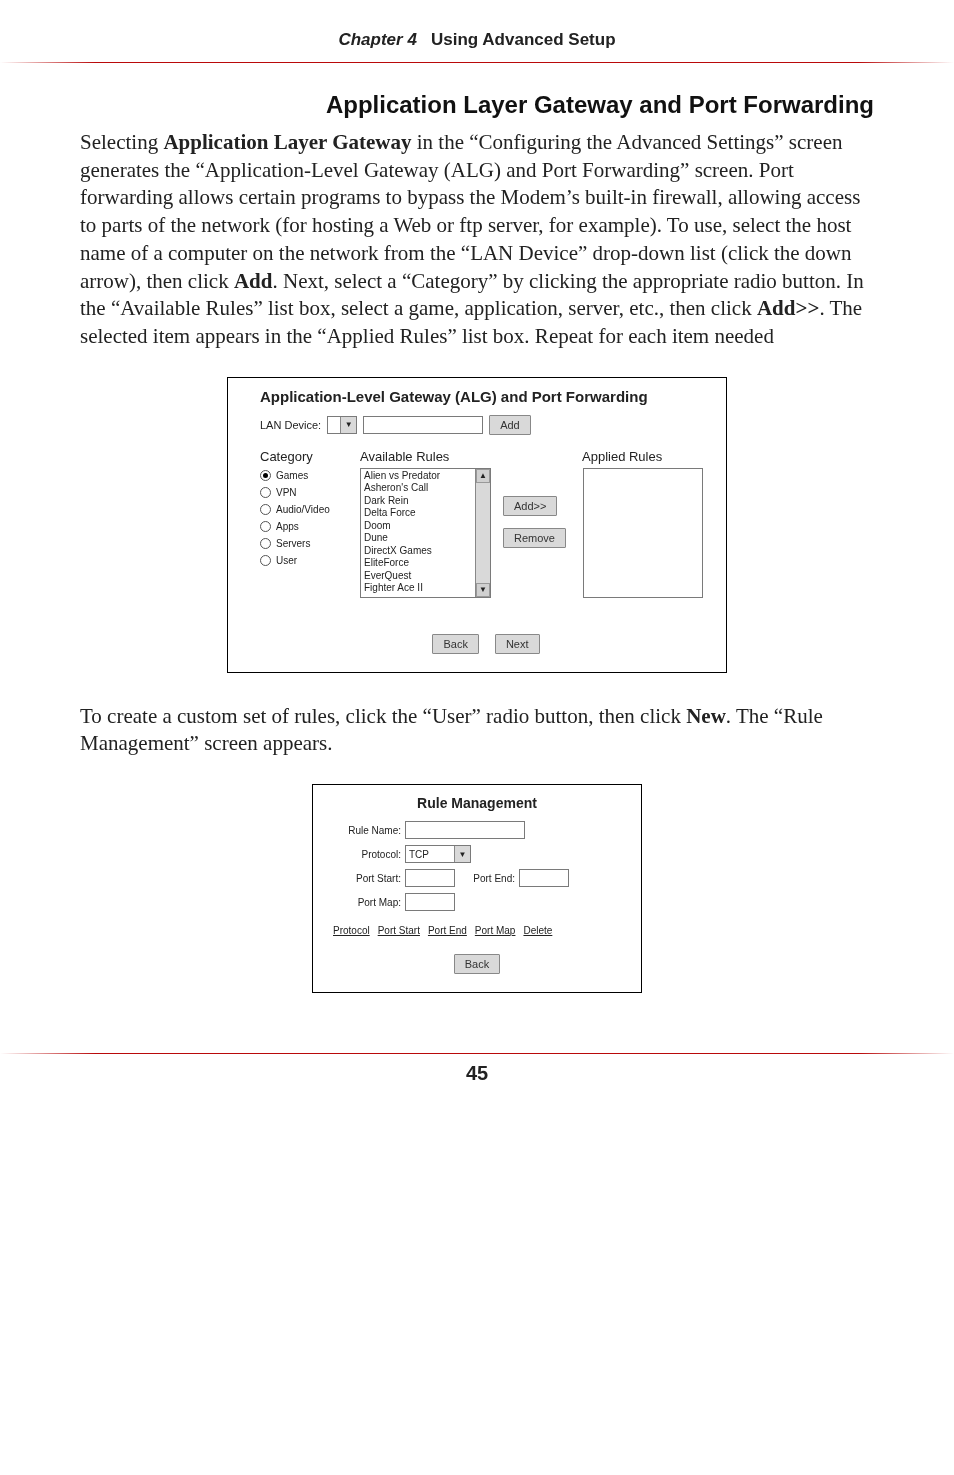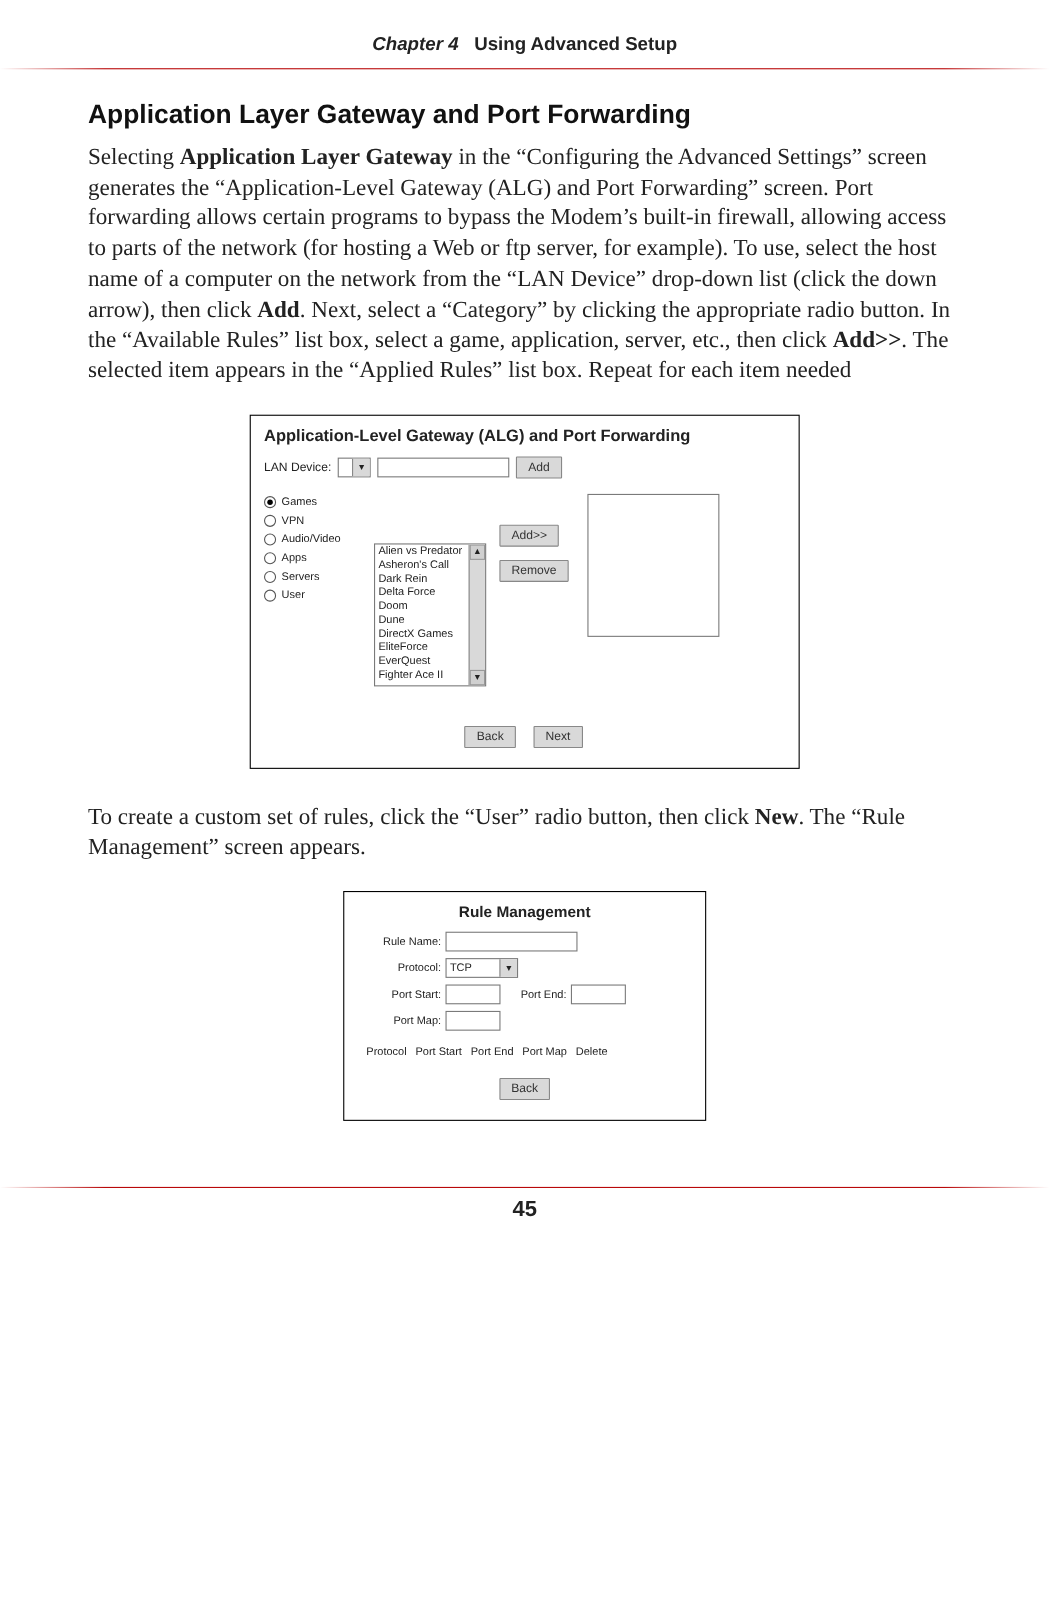--- a/index.html
+++ b/index.html
@@ -33,37 +33,38 @@
   .content {
     padding: 0 80px;
   }
   h2.section {
     font-family: Arial, Helvetica, sans-serif;
     font-weight: 700;
     font-size: 24px;
     margin-top: 14px;
     margin-bottom: 10px;
     color: #111;
+    text-align: right;
   }
   p.body {
     font-size: 21px;
     line-height: 1.32;
     color: #222;
     margin-bottom: 4px;
   }
   p.body .bold { font-weight: 700; font-family: "Times New Roman", Times, serif; }
   p.body .sc { font-variant: small-caps; }
 
   
   .figure {
     margin: 26px auto 30px auto;
     border: 1px solid #000;
     background: #fff;
   }
-  .fig1 { width: 500px; padding: 10px 14px 18px 12px; }
+  .fig1 { width: 500px; padding: 10px 14px 18px 32px; }
   .fig-title {
     font-family: Verdana, Arial, sans-serif;
     font-weight: 700;
     font-size: 15px;
     margin-bottom: 10px;
   }
   .fig-intro {
     font-family: Verdana, Arial, sans-serif;
     font-size: 10px;
     line-height: 1.35;
@@ -119,24 +120,23 @@
     display:flex; flex-direction:column; gap:6px;
     padding-top:2px;
   }
   .radio-row { display:flex; align-items:center; gap:5px; white-space:nowrap; }
   .radio-dot {
     width:11px; height:11px; border:1px solid #555; border-radius:50%;
     display:inline-flex; align-items:center; justify-content:center; flex:0 0 auto;
   }
   .radio-dot.sel::after { content:""; width:5px; height:5px; background:#000; border-radius:50%; }
   .listbox {
-    border:1px solid #7a7a7a; width:102px; height:130px; overflow:hidden;
+    border:1px solid #7a7a7a; width:131px; height:130px; overflow:hidden;
     font-family: Arial, sans-serif; font-size:10px; background:#fff;
     display:flex;
-    margin-top:45px;
   }
   .listbox-inner { flex:1; padding:1px 3px; display:flex; flex-direction:column; gap:0; }
   .listbox-item { line-height:1.25; white-space:nowrap; }
   .scrollbar { width:15px; background:#d9d9d9; border-left:1px solid #888;
     display:flex; flex-direction:column; justify-content:space-between; }
   .scroll-btn { height:14px; background:#d0d0d0; border:1px solid #999; font-size:8px;
     display:flex; align-items:center; justify-content:center; }
   .mid-buttons { width:80px; display:flex; flex-direction:column; gap:12px; align-items:flex-start; padding-top:28px; padding-left:6px; }
   .applied-box {
     border:1px solid #7a7a7a; width:120px; height:130px; background:#fff;
@@ -149,21 +149,21 @@
   .fig2 .fig-title { text-align:center; font-size:14px; margin-bottom:10px; }
   .form-rows { font-family: Verdana, Arial, sans-serif; font-size:10px;
     display:flex; flex-direction:column; gap:6px; margin-left:4px; }
   .fr { display:flex; align-items:center; gap:4px; }
   .fr label { width:70px; text-align:right; }
   .apply-row { padding-left:74px; margin-top:10px; }
   .tbl-head {
     font-family: Verdana, Arial, sans-serif; font-size:10px;
     display:flex; gap:8px; margin-top:14px; padding-left:6px;
   }
-  .tbl-head span { }
+  .tbl-head span { text-decoration: underline; }
   .back-row { text-align:center; margin-top:18px; }
 
   .page-number {
     text-align:center;
     font-family: Arial, Helvetica, sans-serif;
     font-weight:700;
     font-size:20px;
   }
 </style>
 </head>
@@ -191,20 +191,25 @@
     <div class="row-lan">
       <span>LAN Device:</span>
       <span class="select-shell" style="width:30px;">
         <span style="flex:1;"></span>
         <span class="select-arrow">▼</span>
       </span>
       <span class="txt-in" style="width:120px;"></span>
       <span class="btn">Add</span>
     </div>
 
+    <div class="cols-head">
+      <div class="col-cat">Category</div>
+      <div class="col-avail">Available Rules</div>
+      <div class="col-applied">Applied Rules</div>
+    </div>
 
     <div class="fig1-body">
 
       <div class="cat-list">
         <div class="radio-row">
             <span class="radio-dot sel"></span>
             <span>Games</span>
           </div>
         <div class="radio-row">
             <span class="radio-dot"></span>

